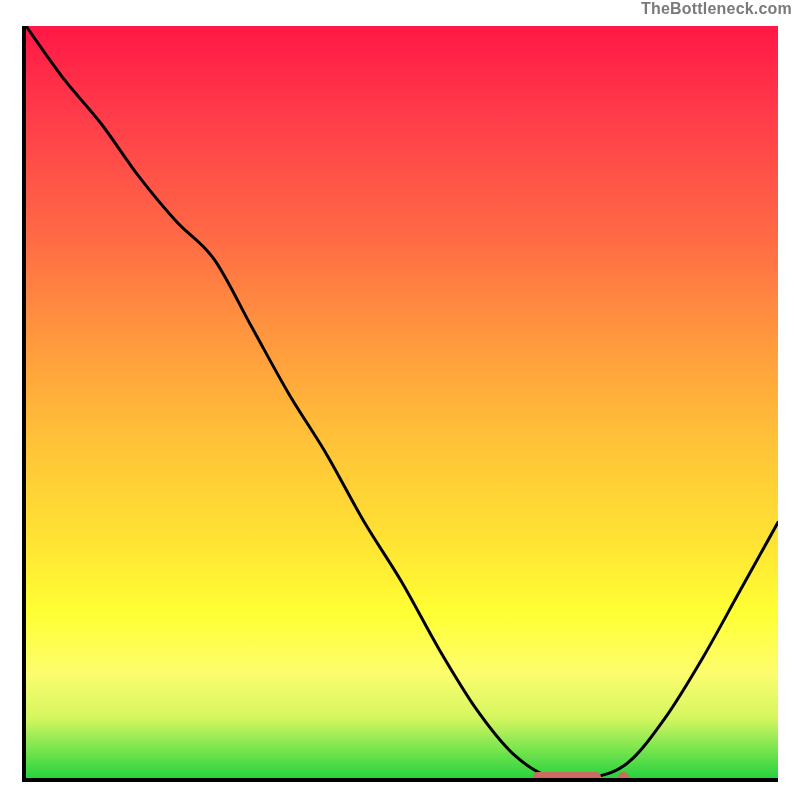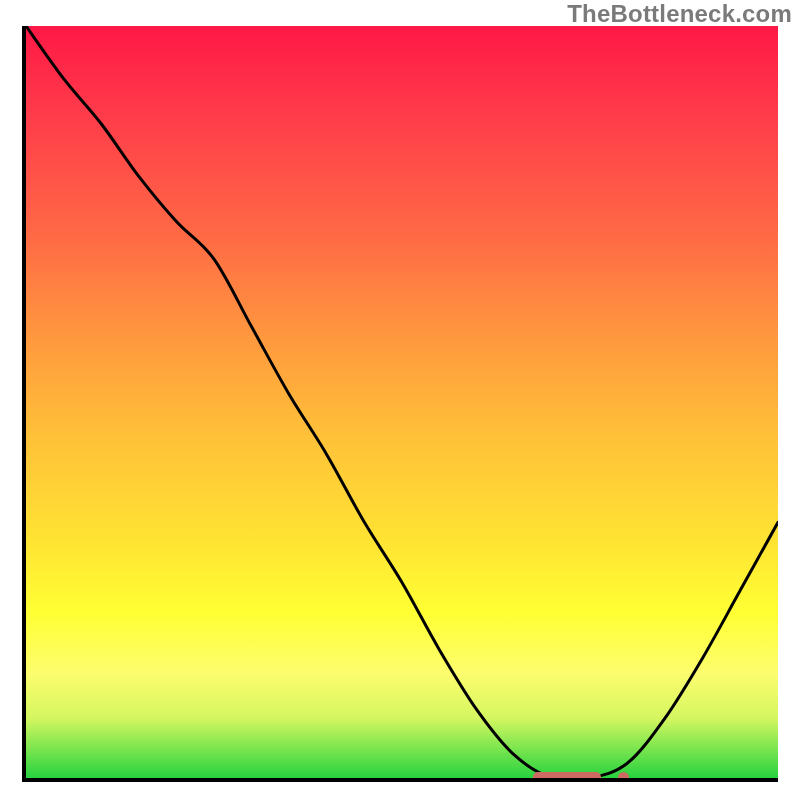--- a/index.html
+++ b/index.html
@@ -9,21 +9,21 @@
     height: 800px;
     background: #ffffff;
     font-family: Arial, Helvetica, sans-serif;
     position: relative;
     overflow: hidden;
   }
   .watermark {
     position: absolute;
     top: 0;
     right: 8px;
-    font-size: 24px;
+    font-size: 16px;
     font-weight: bold;
     color: #7a7a7a;
     z-index: 10;
     letter-spacing: 0.2px;
   }
   .plot-frame {
     position: absolute;
     left: 22px;
     top: 26px;
     width: 756px;

